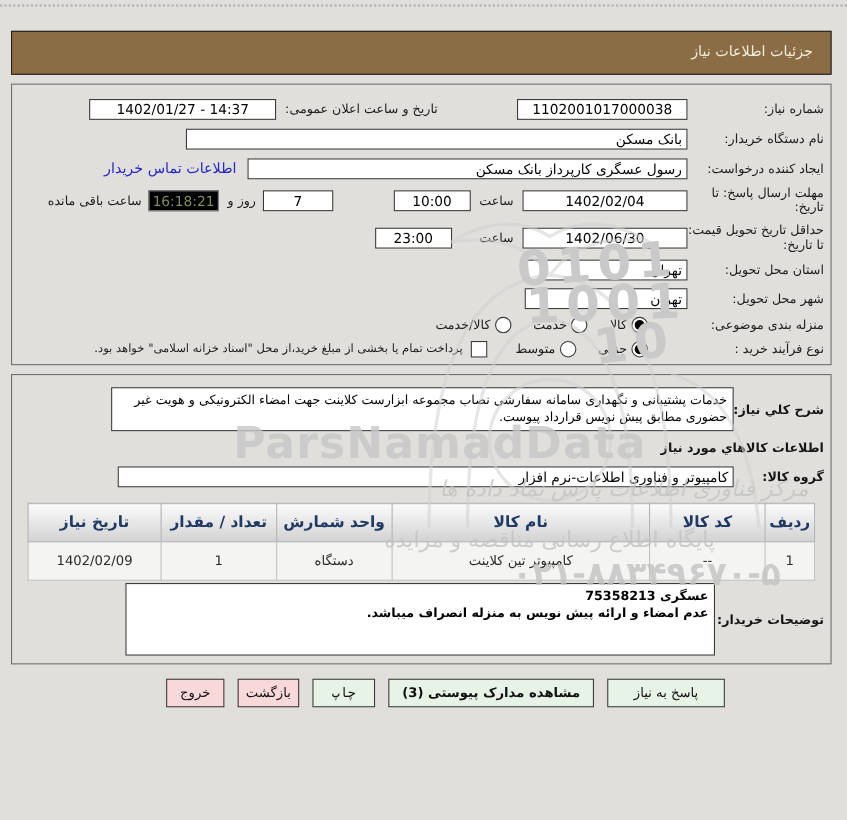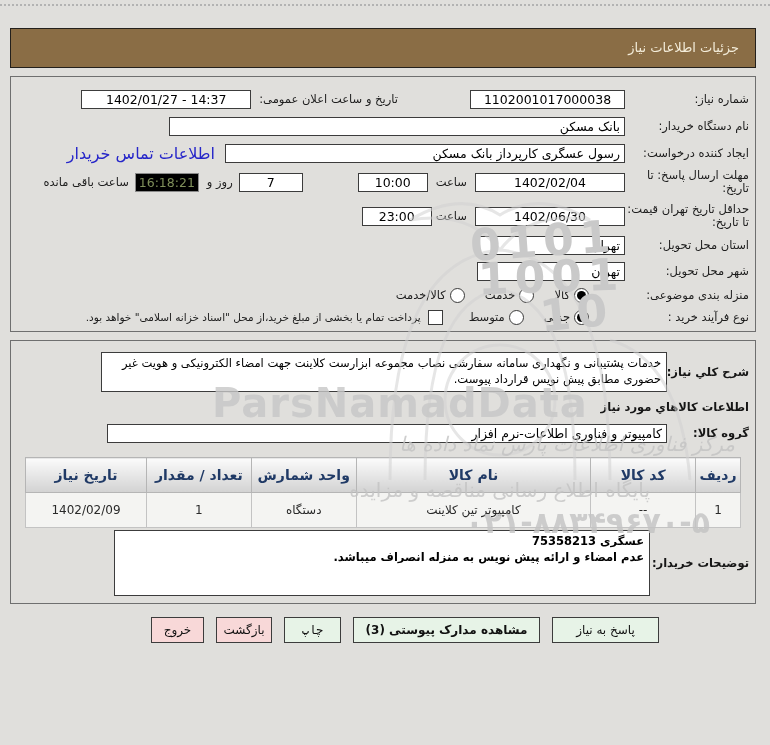--- a/index.html
+++ b/index.html
@@ -29,21 +29,21 @@
   .lbl-col{width:124px;flex:none;text-align:right;white-space:normal;line-height:13px;}
   .lbl-col-wide{width:160px;flex:none;text-align:right;white-space:nowrap;}
   .lbl-bold{font-weight:bold;color:#161616;}
   .field{
     box-sizing:border-box;background:#fff;border:1px solid #3c3c3c;height:19px;
     font-size:12.5px;color:#000;display:flex;align-items:center;flex:none;z-index:2;
   }
   .field.center{justify-content:center;}
   .field.rtl-text{justify-content:flex-start;padding-right:4px;}
   .ltr{direction:ltr;}
-  .link{color:#2626c9;font-size:16px;white-space:nowrap;cursor:pointer;}
+  .link{color:#2626c9;font-size:13px;white-space:nowrap;cursor:pointer;}
   .countdown{
     box-sizing:border-box;background:#000000;border:1px solid #8a8a8a;height:19px;width:64px;
     color:#7f8f5a;font-size:12.5px;display:flex;align-items:center;justify-content:center;flex:none;
   }
   
   .radio{width:13px;height:13px;border:1px solid #3a3a3a;border-radius:50%;background:#fff;position:relative;flex:none;}
   .radio.on::after{content:"";position:absolute;top:2px;left:2px;right:2px;bottom:2px;border-radius:50%;background:#000;}
   .checkbox{width:13px;height:13px;border:1px solid #3a3a3a;background:#fff;flex:none;}
   .opt-label{font-size:11.5px;color:#1d1d1d;margin-right:4px;white-space:nowrap;}
   
@@ -127,24 +127,24 @@
     <div class="field center ltr" style="width:150px;">1402/02/04</div>
     <span class="lbl" style="margin-right:8px;">ساعت</span>
     <div class="field center ltr" style="width:70px;margin-right:8px;">10:00</div>
     <div class="field center ltr" style="width:64px;margin-right:55px;">7</div>
     <span class="lbl" style="margin-right:6px;">روز و</span>
     <div class="countdown ltr" style="margin-right:8px;">16:18:21</div>
     <span class="lbl" style="margin-right:6px;">ساعت باقی مانده</span>
   </div>
 
   <div class="row" style="top:124px;height:30px;">
-    <span class="lbl lbl-col">حداقل تاریخ تهران قیمت: تا تاریخ:</span>
+    <span class="lbl lbl-col">حداقل تاریخ تحویل قیمت: تا تاریخ:</span>
     <div class="field center ltr" style="width:150px;">1402/06/30</div>
     <span class="lbl" style="margin-right:8px;">ساعت</span>
-    <div class="field center ltr" style="width:70px;margin-right:4px;">23:00</div>
+    <div class="field center ltr" style="width:70px;margin-right:25px;">23:00</div>
   </div>
 
   <div class="row" style="top:158px;height:20px;">
     <span class="lbl lbl-col">استان محل تحویل:</span>
     <div class="field rtl-text" style="width:148px;">تهران</div>
   </div>
 
   <div class="row" style="top:184px;height:20px;">
     <span class="lbl lbl-col">شهر محل تحویل:</span>
     <div class="field rtl-text" style="width:148px;">تهران</div>

